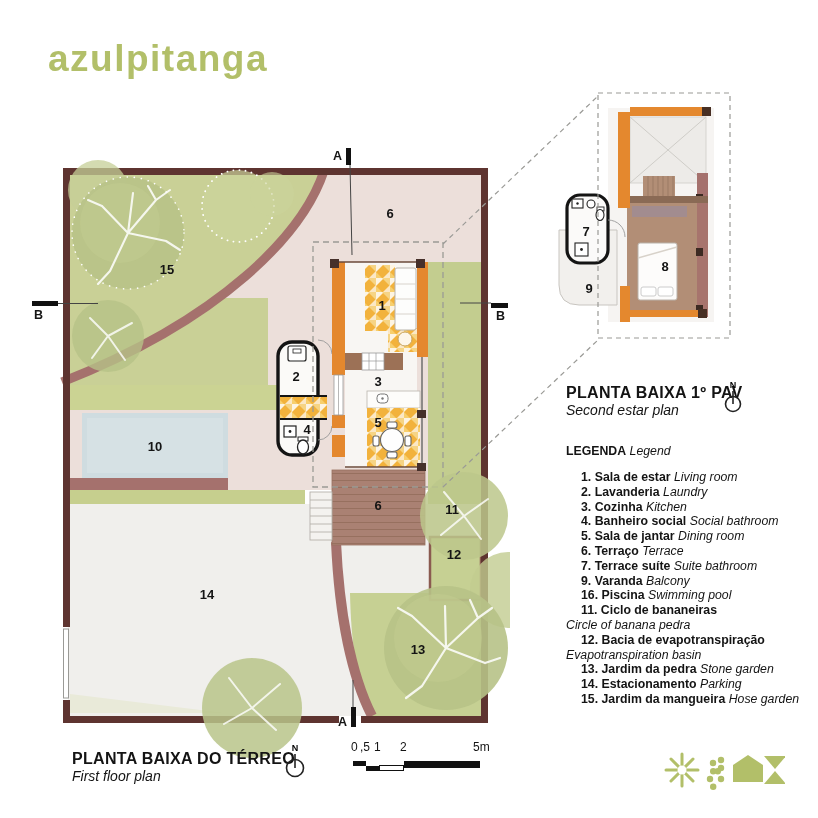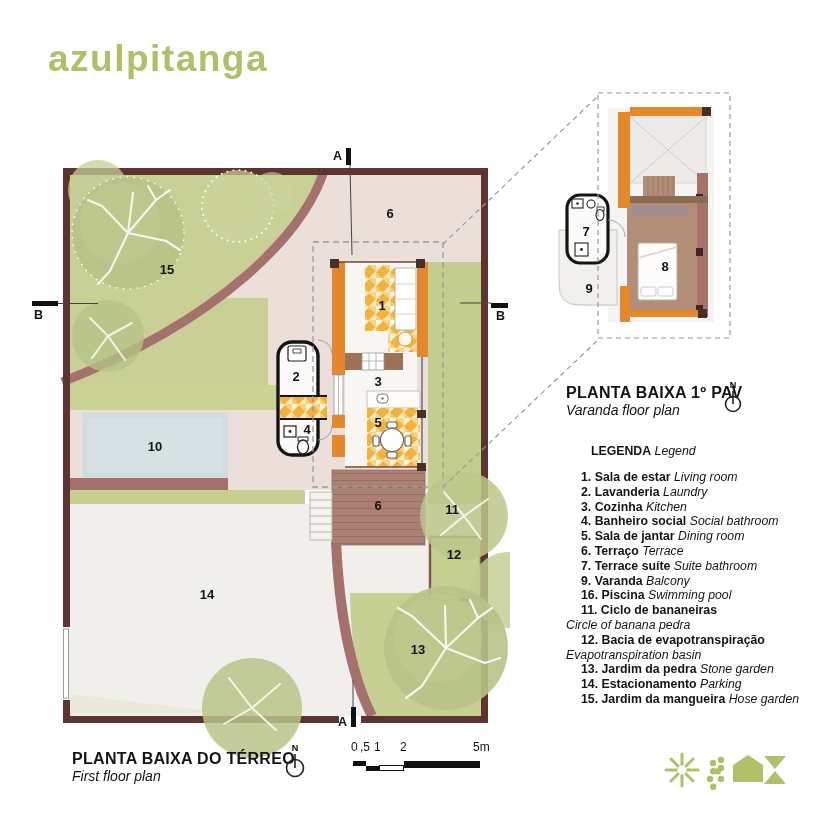--- a/index.html
+++ b/index.html
@@ -11,21 +11,21 @@
   #plan1{left:20px;top:138px;}
   #plan2{left:545px;top:80px;}
   #leaders{left:0;top:0;pointer-events:none;}
   .ptitle{position:absolute;line-height:1.15;margin-top:8px;}
   #p1title{left:72px;top:742px;}
   #p2title{left:566px;top:376px;}
   .ptitle .t{font-weight:700;font-size:16px;letter-spacing:.3px;}
   .ptitle .s{font-style:italic;font-size:14px;}
   #legend{position:absolute;left:566px;top:444px;width:250px;font-size:12.3px;}
   #legend .hdr{margin-bottom:12px;}
-  #legend .hdr b{font-weight:700;margin-left:25px;}
+  #legend .hdr b{font-weight:700;}
   #legend .hdr i{font-style:italic;margin-top:44px;}
   .lg-item{line-height:14.8px;}
   .lg-item b{font-weight:700;margin-left:15px;}
   .lg-item i{font-style:italic;font-weight:400;}
   .lg-item.stack i{display:block;}
   #scalebar{position:absolute;left:348px;top:738px;width:145px;height:44px;font-size:12px;}
   #scalebar span{position:absolute;top:2px;}
   #scalebar .b{position:absolute;background:#111;}
   #scalebar .w{position:absolute;background:#fff;border:1px solid #111;}
   .north text{font-weight:700;font-size:9px;}
@@ -292,21 +292,21 @@
     <div class="s">First floor plan</div>
   </div>
   <svg class="north" style="left:280px;top:740px;" width="30" height="42" viewBox="0 0 30 42">
     <text x="15" y="11" text-anchor="middle">N</text>
     <line x1="15" y1="14" x2="15" y2="28"></line>
       <circle cx="15" cy="28" r="8.5"></circle>
   </svg>
 
   <div class="ptitle" id="p2title">
     <div class="t">PLANTA BAIXA 1º PAV</div>
-    <div class="s">Varanda floor plan</div>
+    <div class="s">Second estar plan</div>
   </div>
   <svg class="north" style="left:720px;top:378px;" width="26" height="40" viewBox="0 0 26 40">
     <text x="13" y="10" text-anchor="middle">N</text>
     <line x1="13" y1="13" x2="13" y2="26"></line>
       <circle cx="13" cy="26" r="7.5"></circle>
   </svg>
 
   <div id="legend">
     <div class="hdr">
       <b>LEGENDA</b> <i>Legend</i>

